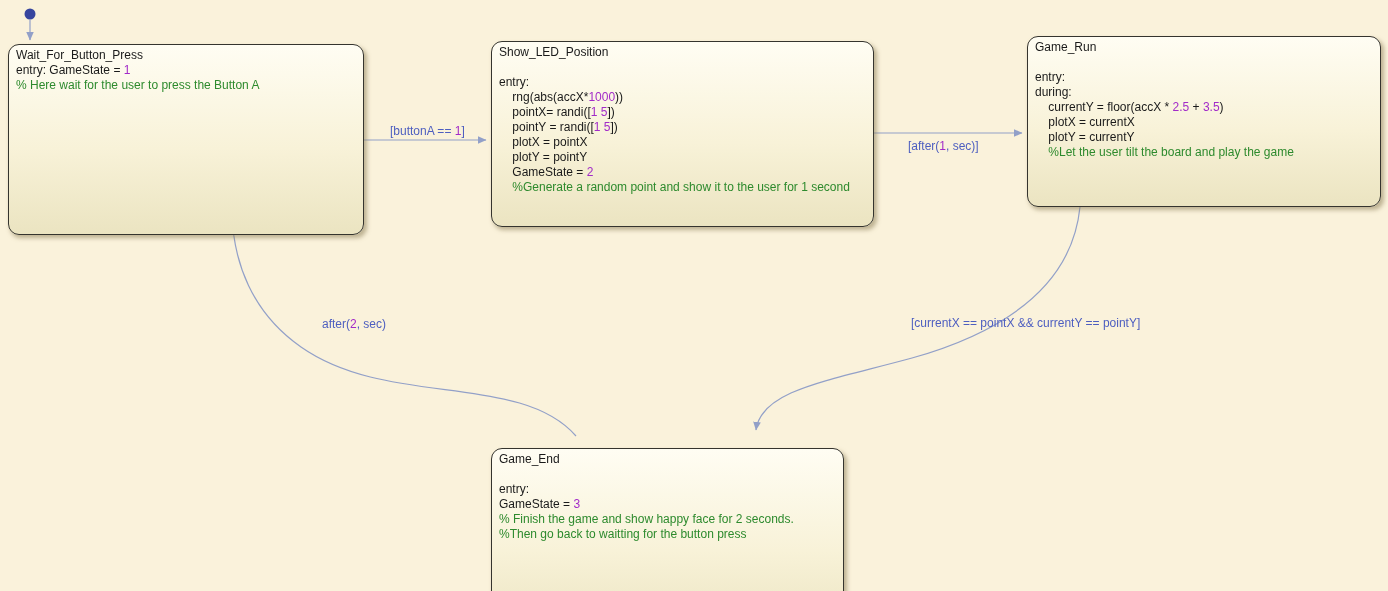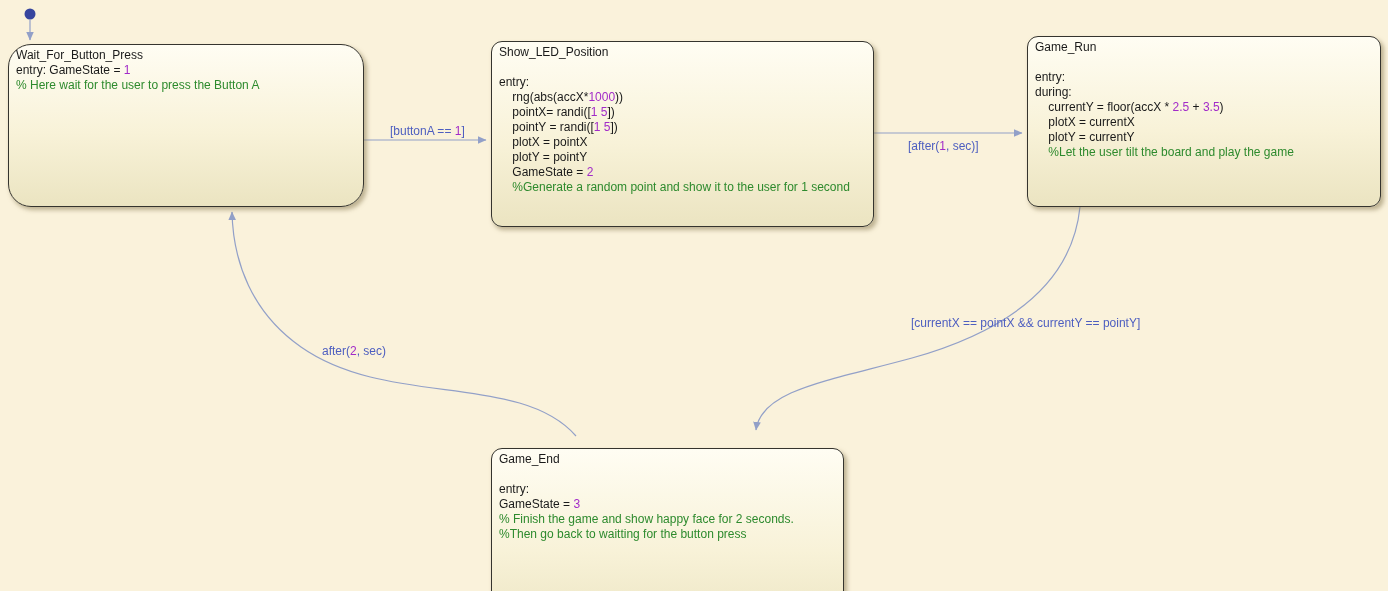--- a/index.html
+++ b/index.html
@@ -47,21 +47,21 @@
       </marker>
     </defs>
     <circle cx="30" cy="14" r="5.5" style="fill:var(--dot, #36459e)"></circle>
     <path class="tpath" d="M30,19 L30,40" marker-end="url(#arr)"></path>
     <path class="tpath" d="M364,140 L486,140" marker-end="url(#arr)"></path>
     <path class="tpath" d="M874,133 L1022,133" marker-end="url(#arr)"></path>
     <path class="tpath" d="M1080,207 C1072,286 1004,332 912,358 C828,381 761,390 756,430" marker-end="url(#arr)"></path>
     <path class="tpath" d="M576,436 C520,372 388,408 301,347 C252,313 233,262 232,212" marker-end="url(#arr)"></path>
   </svg>
 
-  <div class="state" style="left:8px; top:44px; width:356px; height:163px;border-radius:23px;">
+  <div class="state" style="left:8px; top:44px; width:356px; height:191px;">
     <div class="line">Wait_For_Button_Press</div>
     <div class="line"><span>entry: GameState = </span><span class="n">1</span></div>
     <div class="line"><span class="g">% Here wait for the user to press the Button A</span></div>
   </div>
 
   <div class="state" style="left:491px; top:41px; width:383px; height:186px;">
     <div class="line">Show_LED_Position</div>
     <div class="line"></div>
     <div class="line"><span>entry:</span></div>
     <div class="line"><span>    rng(abs(accX*</span><span class="n">1000</span><span>))</span></div>
@@ -90,17 +90,17 @@
     <div class="line"><span>entry:</span></div>
     <div class="line"><span>GameState = </span><span class="n">3</span></div>
     <div class="line"><span class="g">% Finish the game and show happy face for 2 seconds.</span></div>
     <div class="line"><span class="g">%Then go back to waitting for the button press</span></div>
   </div>
 
   <div class="tlabel" style="left:390px; top:124px;text-align:center;"><span>[buttonA == </span><span class="n">1</span><span>]</span></div>
 
   <div class="tlabel" style="left:908px; top:139px;"><span>[after(</span><span class="n">1</span><span>, sec)]</span></div>
 
-  <div class="tlabel" style="left:322px; top:344px;"><span>after(</span><span class="n">2</span><span>, sec)</span></div>
+  <div class="tlabel" style="left:322px; top:317px;"><span>after(</span><span class="n">2</span><span>, sec)</span></div>
 
   <div class="tlabel" style="left:911px; top:316px;text-align:right;"><span>[currentX == pointX &amp;&amp; currentY == pointY]</span></div>
 
 </div>
 
 </body></html>

